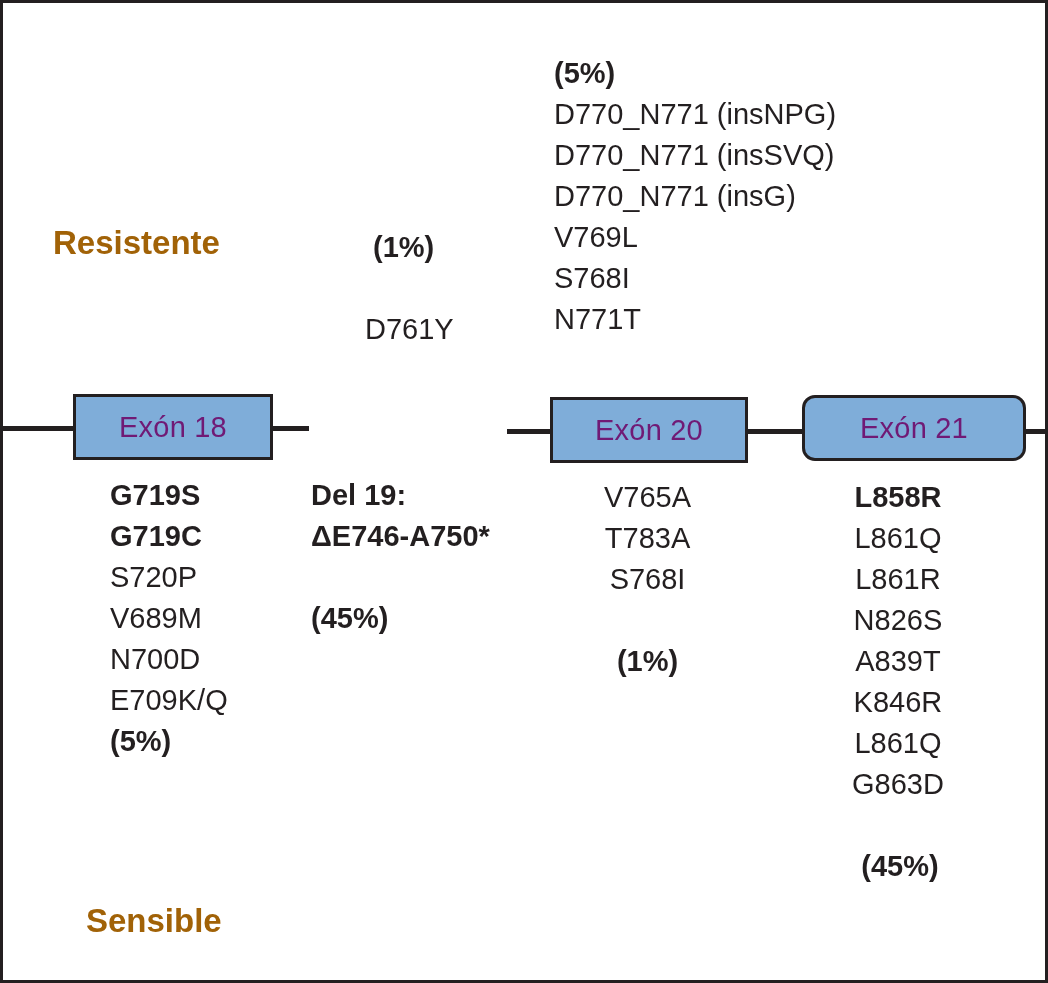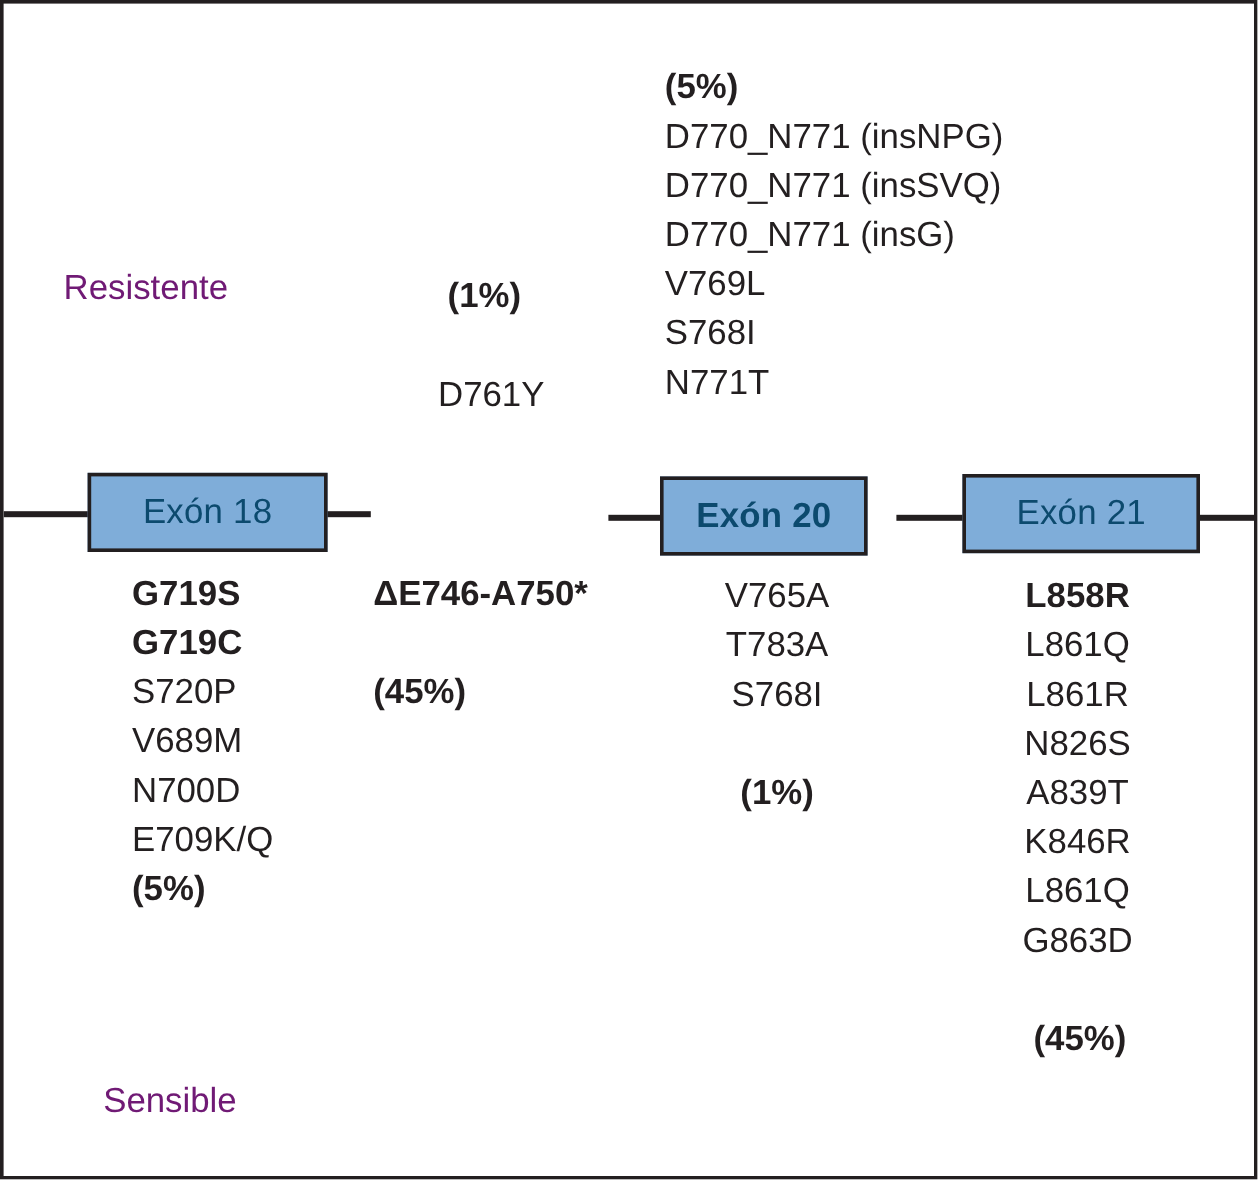--- a/index.html
+++ b/index.html
@@ -34,42 +34,42 @@
     position: absolute;
     background: #7fadd9;
     border: 3px solid #231f20;
     box-sizing: border-box;
     display: flex;
     align-items: center;
     justify-content: center;
   }
   .exon-box .exon-label {
     font-size: 29px;
-    color: #0c4a6e;
+    color: #701a75;
     letter-spacing: 0.2px;
     white-space: nowrap;
   }
 
   
   .textblock {
     position: absolute;
     font-size: 29px;
     line-height: 41px;
     color: #231f20;
     white-space: nowrap;
   }
   .textblock .line { display: block; }
   .line.bold { font-weight: bold; }
   .line.spacer { visibility: hidden; }
 
   .axis-label {
     position: absolute;
-    font-size: 29px;
-    font-weight: normal;
-    color: #701a75;
+    font-size: 33px;
+    font-weight: bold;
+    color: #a16207;
     white-space: nowrap;
   }
 </style>
 </head>
 <body>
 
 <div id="figure">
 
   <div class="backbone" style="left:0px; top:423px; width:72px;"></div>
   <div class="backbone" style="left:268px; top:423px; width:38px;"></div>
@@ -92,46 +92,47 @@
     <span class="line">E709K/Q</span>
     <span class="line bold">(5%)</span>
   </div>
 
   <div class="textblock" style="left:370px; top:224px; text-align:left;">
     <span class="line bold">(1%)</span>
     <span class="line spacer">&nbsp;</span>
     <span class="line" style="margin-left:-8px;">D761Y</span>
   </div>
   <div class="textblock" style="left:308px; top:472px;">
+    <span class="line bold">Del 19:</span>
     <span class="line bold">ΔE746-A750*</span>
     <span class="line spacer">&nbsp;</span>
     <span class="line bold">(45%)</span>
   </div>
 
   <div class="textblock" style="left:551px; top:50px;">
     <span class="line bold">(5%)</span>
     <span class="line">D770_N771 (insNPG)</span>
     <span class="line">D770_N771 (insSVQ)</span>
     <span class="line">D770_N771 (insG)</span>
     <span class="line">V769L</span>
     <span class="line">S768I</span>
     <span class="line">N771T</span>
   </div>
-  <div class="exon-box" style="left:547px; top:394px; width:173px; height:66px;font-weight:bold;">
+  <div class="exon-box" style="left:547px; top:394px; width:198px; height:66px;">
     <span class="exon-label">Exón 20</span>
   </div>
   <div class="textblock" style="left:601px; top:474px;text-align:center;">
     <span class="line">V765A</span>
     <span class="line">T783A</span>
     <span class="line">S768I</span>
     <span class="line spacer">&nbsp;</span>
     <span class="line bold">(1%)</span>
   </div>
 
-  <div class="exon-box" style="left:799px; top:392px; width:198px; height:66px;">
+  <div class="exon-box" style="left:799px; top:392px; width:224px; height:66px;border-radius:13px;">
     <span class="exon-label">Exón 21</span>
   </div>
   <div class="textblock" style="left:849px; top:474px;text-align:center;">
     <span class="line bold">L858R</span>
     <span class="line">L861Q</span>
     <span class="line">L861R</span>
     <span class="line">N826S</span>
     <span class="line">A839T</span>
     <span class="line">K846R</span>
     <span class="line">L861Q</span>

